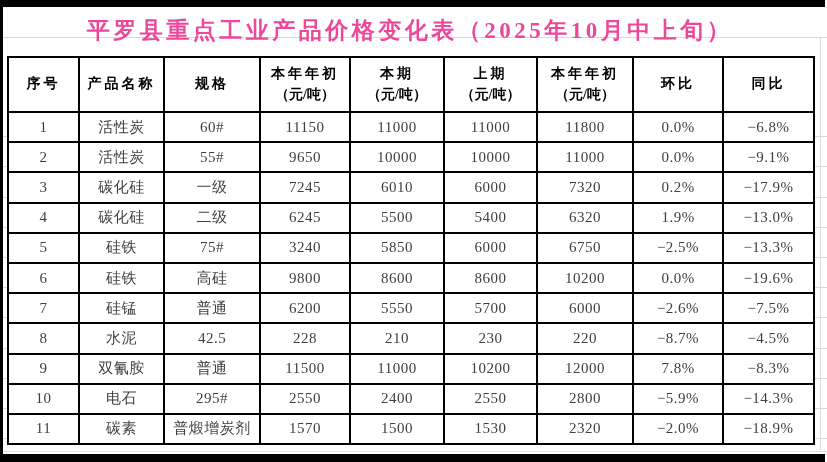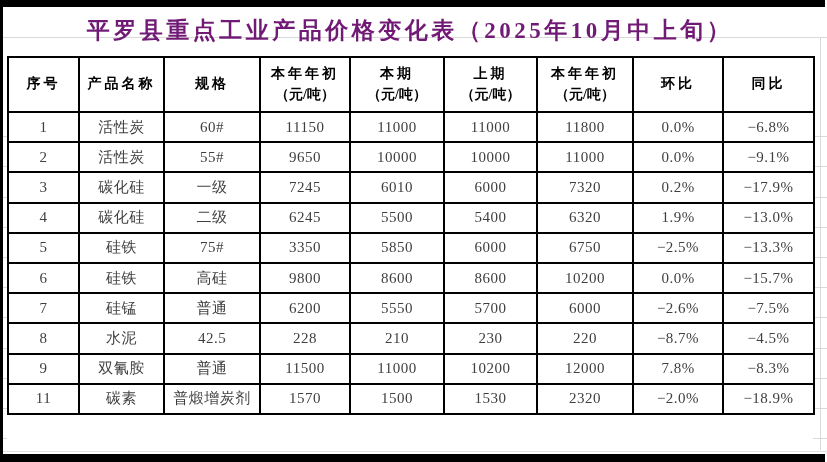--- a/index.html
+++ b/index.html
@@ -17,21 +17,21 @@
   .grid-v-right{position:absolute;left:820px;top:37px;width:1px;height:413px;background:#d9d9d9;z-index:0;}
   .grid-strip{
     position:absolute;top:107px;height:337px;z-index:0;
     background:repeating-linear-gradient(to bottom,transparent 0,transparent 29.2px,#d9d9d9 29.2px,#d9d9d9 30.2px);
   }
   .grid-strip.left{left:3px;width:4px;}
   .grid-strip.right{left:813px;width:14px;}
   
   .title{
     position:absolute;left:7px;top:10px;width:806px;height:42px;line-height:42px;
-    text-align:center;font-size:23px;font-weight:bold;color:#701a75;
+    text-align:center;font-size:23px;font-weight:bold;color:#ec4899;
     letter-spacing:3.5px;z-index:2;white-space:nowrap;
   }
   
   table.price{
     position:absolute;left:7px;top:56px;width:806px;z-index:1;
     border-collapse:collapse;table-layout:fixed;background:#fff;padding-left:32px;
   }
   table.price th,table.price td{
     border:2px solid #000;text-align:center;vertical-align:middle;
     padding:0;overflow:hidden;
@@ -161,38 +161,38 @@
       <td>5400</td>
       <td>6320</td>
       <td>1.9%</td>
       <td>−13.0%</td>
     </tr>
 
     <tr>
       <td>5</td>
       <td>硅铁</td>
       <td>75#</td>
-      <td>3350</td>
+      <td>3240</td>
       <td>5850</td>
       <td>6000</td>
       <td>6750</td>
       <td>−2.5%</td>
       <td>−13.3%</td>
     </tr>
 
     <tr>
       <td>6</td>
       <td>硅铁</td>
       <td>高硅</td>
       <td>9800</td>
       <td>8600</td>
       <td>8600</td>
       <td>10200</td>
       <td>0.0%</td>
-      <td>−15.7%</td>
+      <td>−19.6%</td>
     </tr>
 
     <tr>
       <td>7</td>
       <td>硅锰</td>
       <td>普通</td>
       <td>6200</td>
       <td>5550</td>
       <td>5700</td>
       <td>6000</td>
@@ -217,20 +217,31 @@
       <td>双氰胺</td>
       <td>普通</td>
       <td>11500</td>
       <td>11000</td>
       <td>10200</td>
       <td>12000</td>
       <td>7.8%</td>
       <td>−8.3%</td>
     </tr>
 
+    <tr>
+      <td>10</td>
+      <td>电石</td>
+      <td>295#</td>
+      <td>2550</td>
+      <td>2400</td>
+      <td>2550</td>
+      <td>2800</td>
+      <td>−5.9%</td>
+      <td>−14.3%</td>
+    </tr>
 
     <tr>
       <td>11</td>
       <td>碳素</td>
       <td>普煅增炭剂</td>
       <td>1570</td>
       <td>1500</td>
       <td>1530</td>
       <td>2320</td>
       <td>−2.0%</td>

